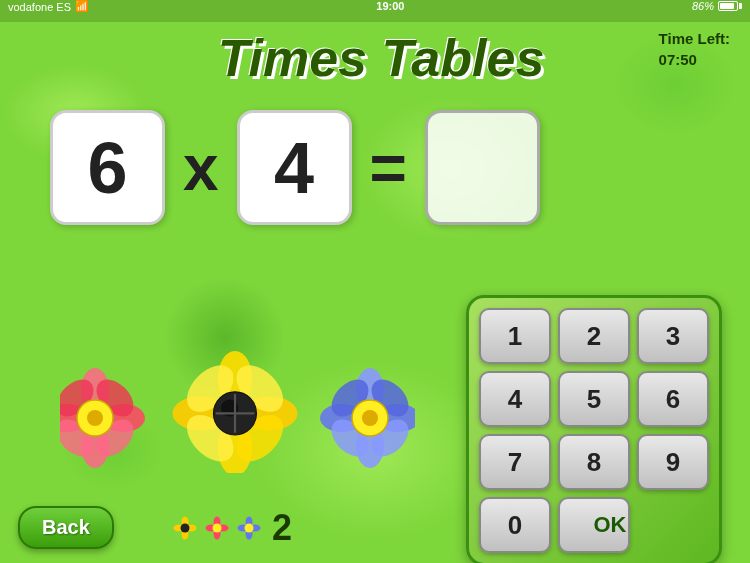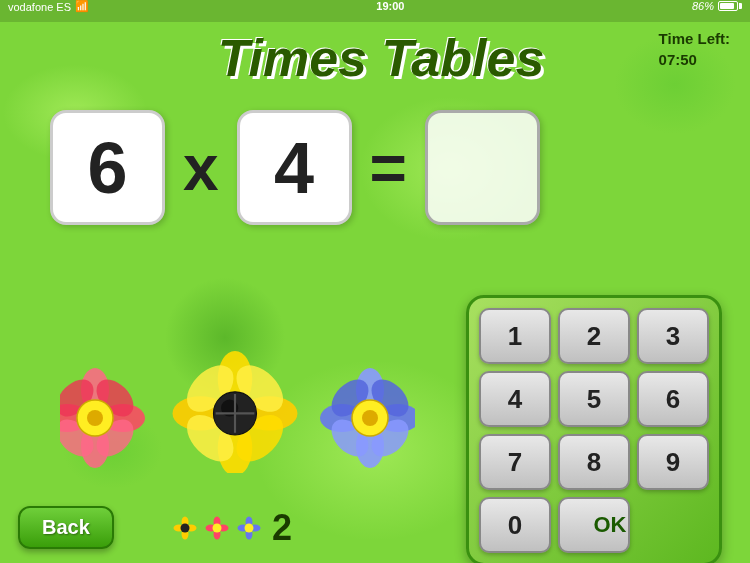--- a/index.html
+++ b/index.html
@@ -159,21 +159,21 @@
       font-family: 'Arial Black', Arial, sans-serif;
     }
 
     
     .back-btn {
       position: absolute;
       bottom: 14px;
       left: 18px;
       background: linear-gradient(to bottom, #6fcf3a, #3a9e0a);
       border: 2px solid #2a7a05;
-      border-radius: 12px;
+      border-radius: 18px;
       padding: 8px 22px;
       font-size: 20px;
       font-weight: bold;
       color: #fff;
       cursor: pointer;
       z-index: 10;
       text-shadow: 1px 1px 2px rgba(0,0,0,0.4);
       box-shadow: 0 3px 6px rgba(0,0,0,0.3);
     }
 

